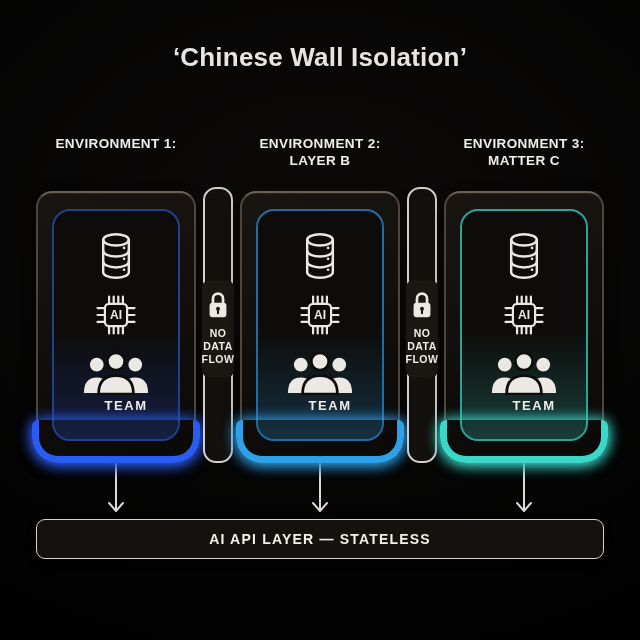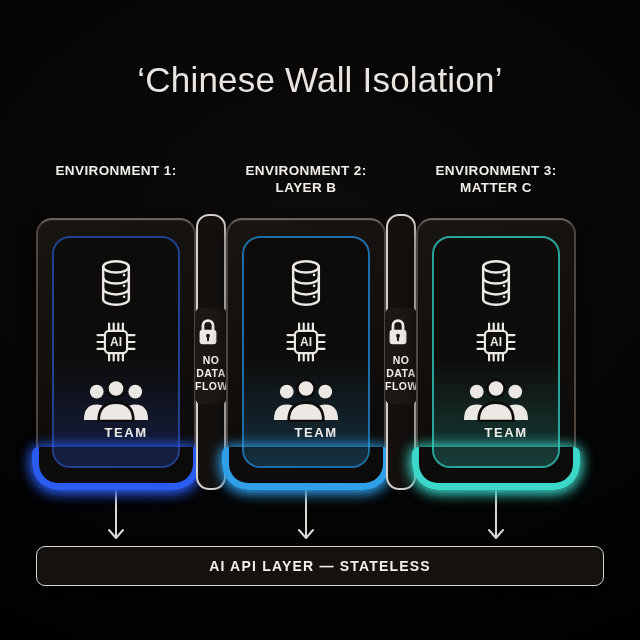--- a/index.html
+++ b/index.html
@@ -4,25 +4,25 @@
 <style>
   html,body{margin:0;padding:0;}
   body{
     width:640px;height:640px;overflow:hidden;
     background:radial-gradient(120% 90% at 50% 35%, #0d0b0a 0%, #020202 70%, #000 100%);
     font-family:"Liberation Sans", sans-serif;
     -webkit-font-smoothing:antialiased;
   }
   .wrap{width:568px;margin:0 auto;}
   .title{
-    padding-top:60px;text-align:center;
-    font-size:35px;font-weight:normal;letter-spacing:.2px;
+    padding-top:42px;text-align:center;
+    font-size:26px;font-weight:bold;letter-spacing:.2px;
     color:#e9e4e0;text-shadow:0 1px 2px rgba(0,0,0,.8);
   }
-  .row{display:flex;margin-top:62px;}
+  .row{display:flex;gap:7px;margin-top:62px;}
   .col{display:flex;flex-direction:column;align-items:center;}
   .env-col{width:160px;}
   .barrier-col{width:30px;}
   .env-label{
     height:38px;display:flex;flex-direction:column;justify-content:flex-start;
     text-align:center;color:#f1ede9;font-size:13.5px;font-weight:bold;
     letter-spacing:.4px;line-height:17px;white-space:nowrap;
   }
   .card-zone{height:276px;width:100%;display:flex;align-items:center;justify-content:center;margin-top:14px;}
   
@@ -57,21 +57,21 @@
   }
   
   .barrier-pill{
     position:relative;width:30px;height:276px;box-sizing:border-box;
     border:2px solid #d3cfca;border-radius:13px;background:#13100e;
     margin-top:14px;
   }
   .barrier-badge{
     position:absolute;left:-3px;right:-3px;top:50%;transform:translateY(-46%);
     background:#1b1713;border-radius:7px;padding:9px 0 11px;
-    display:flex;flex-direction:column;gap:6px;
+    display:flex;flex-direction:column;align-items:center;gap:6px;
   }
   .nodata{
     color:#f3efeb;font-size:10.5px;font-weight:bold;letter-spacing:.5px;
     line-height:13px;text-align:center;display:flex;flex-direction:column;
   }
   .arrow-zone{height:56px;display:flex;justify-content:center;}
   
   .api-bar{
     margin-top:0;height:40px;box-sizing:border-box;width:100%;
     border:1.5px solid #d6d2ce;border-radius:9px;background:#15110e;

